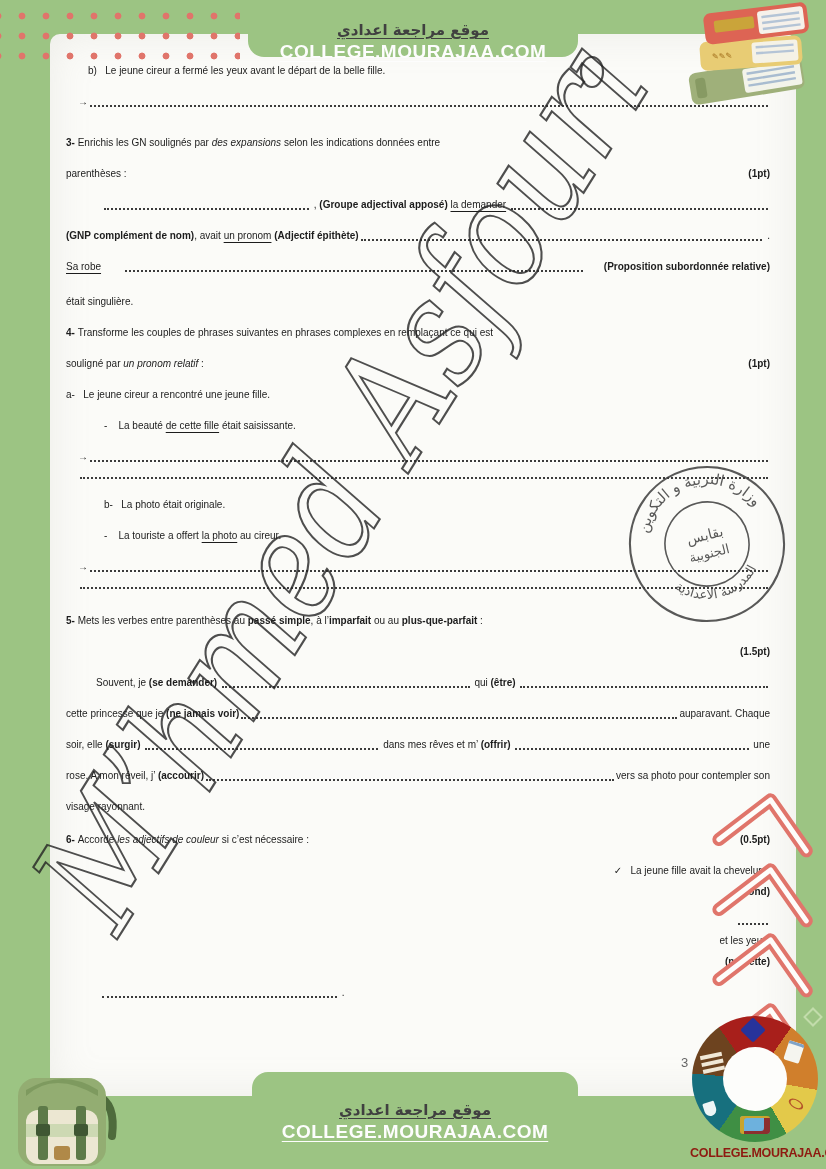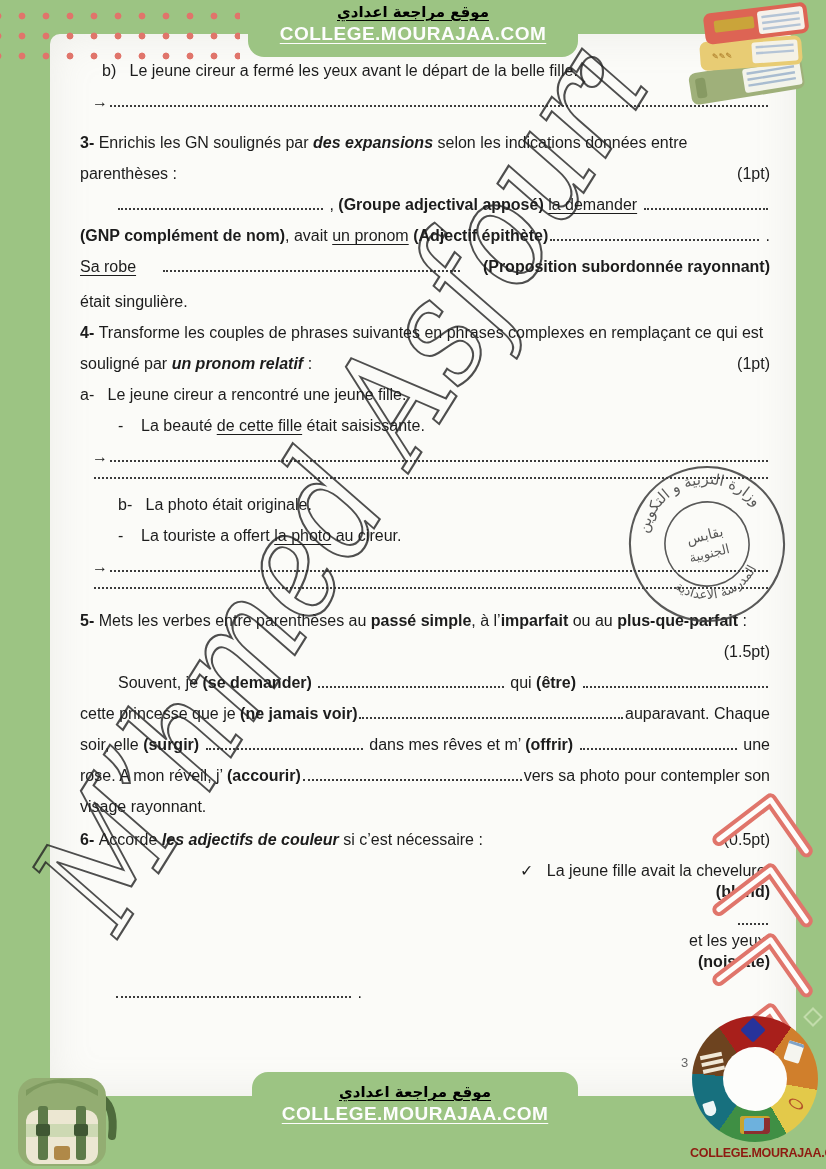--- a/index.html
+++ b/index.html
@@ -12,43 +12,43 @@
     background-image:radial-gradient(circle,#e0756b 3px,rgba(0,0,0,0) 3.8px);
     background-size:24px 20px;background-position:10px 6px;
   }
 
   
   .paper{
     position:absolute;left:50px;top:34px;width:746px;height:1062px;
     background:#fbfbf8;border-radius:10px;z-index:1;
     box-shadow:inset 0 0 40px rgba(170,170,160,.18);
   }
-  .content{position:absolute;left:30px;top:26px;right:26px;color:#1c1c1c;font-size:16px;}
+  .content{position:absolute;left:16px;top:26px;right:26px;color:#1c1c1c;font-size:10px;}
   .line{display:flex;align-items:flex-end;line-height:21px;margin-bottom:10px;}
   .seg{white-space:pre-wrap;}
   .seg.b{font-weight:700;}
-  .seg.bi{font-weight:700;font-style:italic;}
+  .seg.bi{font-weight:400;font-style:italic;}
   .seg.u{text-decoration:underline;text-underline-offset:3px;}
   .dots{flex:1 1 auto;border-bottom:2px dotted #3b3b3b;height:2px;margin:0 2px 5px 2px;min-width:30px;}
-  .pts{margin-left:auto;font-weight:400;}
+  .pts{margin-left:auto;font-weight:700;}
   .pagenum{position:absolute;left:631px;top:1021px;color:#666;font-size:13px;}
 
   
   .header-tab{
     position:absolute;left:248px;top:0;width:330px;height:57px;z-index:7;
     background:#9cc483;border-radius:0 0 16px 16px;text-align:center;padding-top:3px;
   }
   .footer-tab{
     position:absolute;left:252px;top:1072px;width:326px;height:97px;z-index:7;
     background:#9cc483;border-radius:16px 16px 0 0;text-align:center;padding-top:11px;
   }
   .site-ar{
     font-family:"DejaVu Sans","Liberation Sans",sans-serif;
-    color:#000000;font-weight:700;font-size:15px;text-decoration:underline;
-    text-underline-offset:3px;margin-bottom:2px;
+    color:#404040;font-weight:700;font-size:15px;text-decoration:underline;
+    text-underline-offset:3px;margin-bottom:2px;margin-top:18px;
   }
   .site-url{
     color:#fdfdfd;font-weight:700;font-size:19px;letter-spacing:.5px;
     text-decoration:underline;text-underline-offset:3px;
   }
 
   
   .wm-svg{position:absolute;left:0;top:0;width:826px;height:1169px;z-index:4;pointer-events:none;overflow:visible;}
   .stamp-svg{position:absolute;left:618px;top:460px;z-index:5;opacity:.85;overflow:visible;}
   .chev-svg{position:absolute;left:712px;top:786px;z-index:6;overflow:visible;}
@@ -122,21 +122,21 @@
             <span class="seg n"> </span>
             <span class="seg b">(Adjectif épithète)</span>
             <span class="dots"></span>
             <span class="seg n"> .</span>
           </div>
           <div class="line" style="margin-top: 6px; gap: 8px;">
             <span class="seg u">Sa robe</span>
             <span class="seg n">  </span>
             <span class="dots"></span>
             <span class="seg n"> </span>
-            <span class="seg b">(Proposition subordonnée rayonnant)</span>
+            <span class="seg b">(Proposition subordonnée relative)</span>
           </div>
           <div class="line" style="margin-top: 14px;">
             <span class="seg n">était singulière.</span>
           </div>
         </div>
         <div style="margin-top: 10px;">
           <div class="line">
             <span class="seg b">4- </span>
             <span class="seg n">Transforme les couples de phrases suivantes en phrases complexes en remplaçant ce qui est</span>
           </div>
@@ -184,21 +184,21 @@
             <span class="seg b">passé simple</span>
             <span class="seg n">, à l’</span>
             <span class="seg b">imparfait</span>
             <span class="seg n"> ou au </span>
             <span class="seg b">plus-que-parfait</span>
             <span class="seg n"> :</span>
           </div>
           <div class="line">
             <span class="pts">(1.5pt)</span>
           </div>
-          <div class="line" style="margin-left: 38px;">
+          <div class="line" style="margin-left: 30px;">
             <span class="seg n">Souvent, je </span>
             <span class="seg b">(se demander)</span>
             <span class="seg n"> </span>
             <span class="dots"></span>
             <span class="seg n"> qui </span>
             <span class="seg b">(être)</span>
             <span class="seg n"> </span>
             <span class="dots"></span>
           </div>
           <div class="line">

